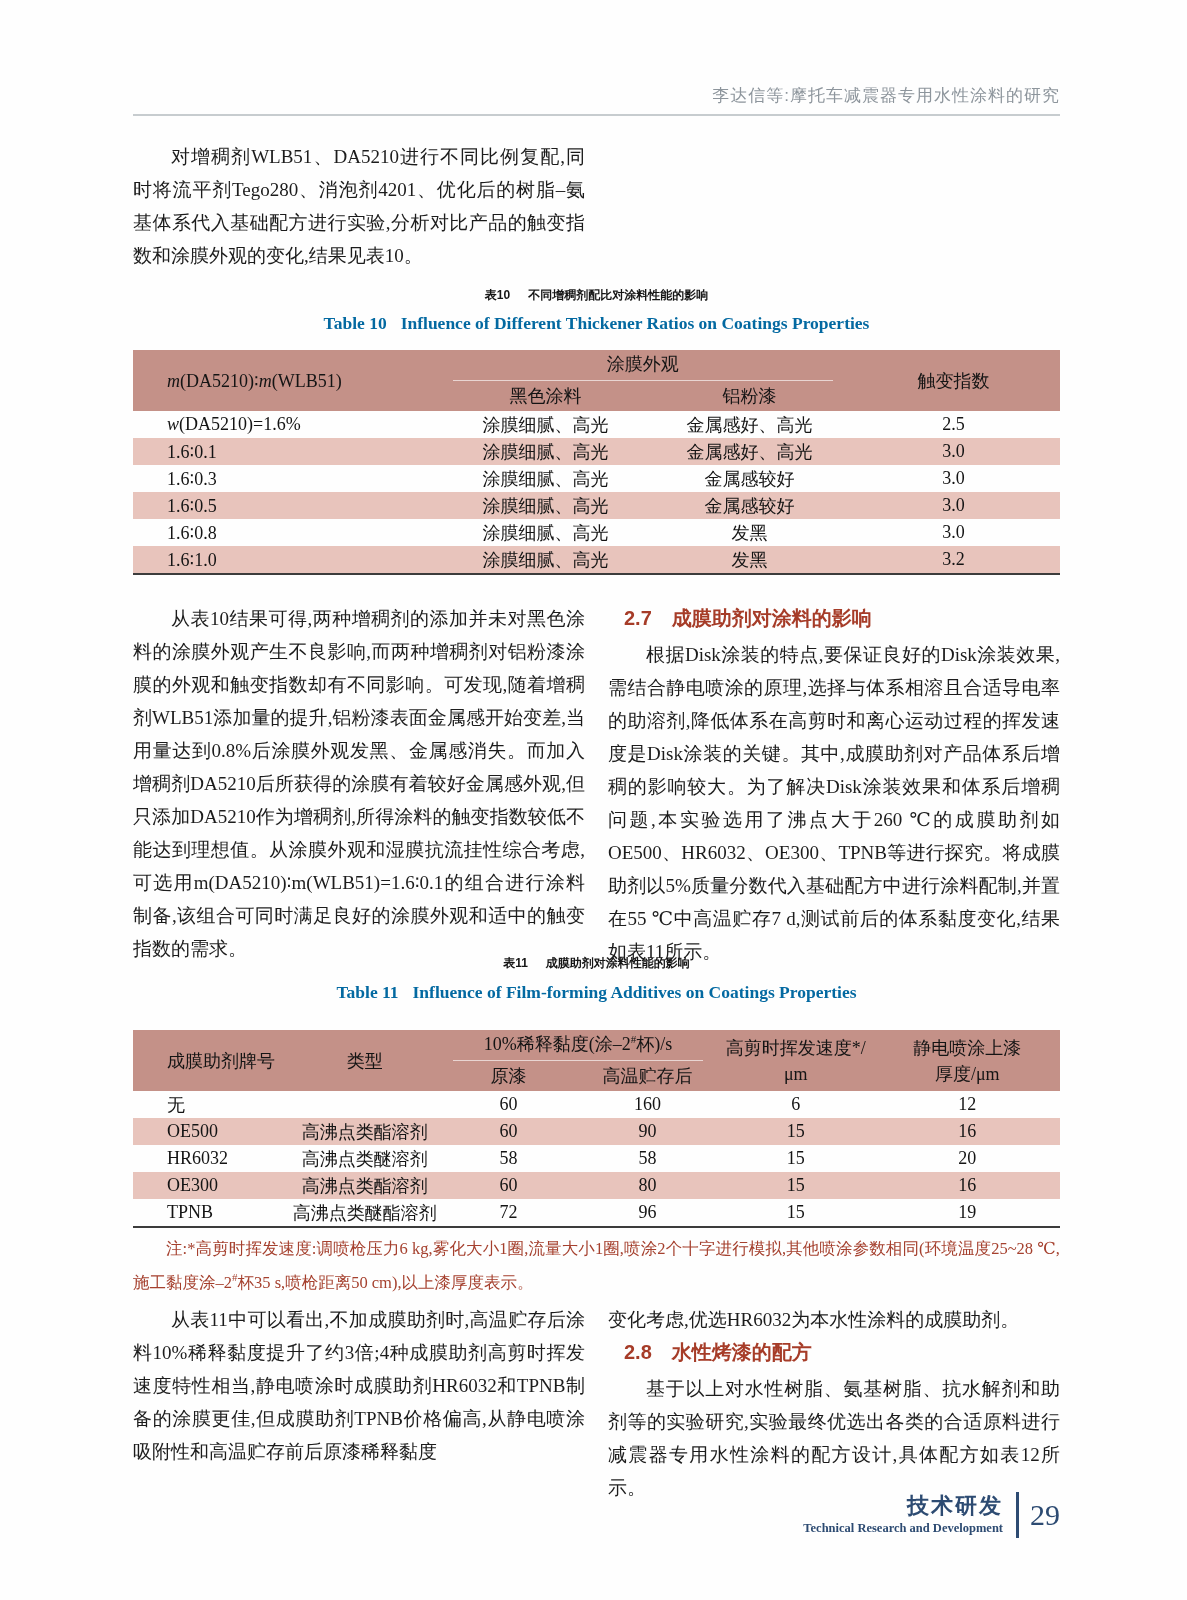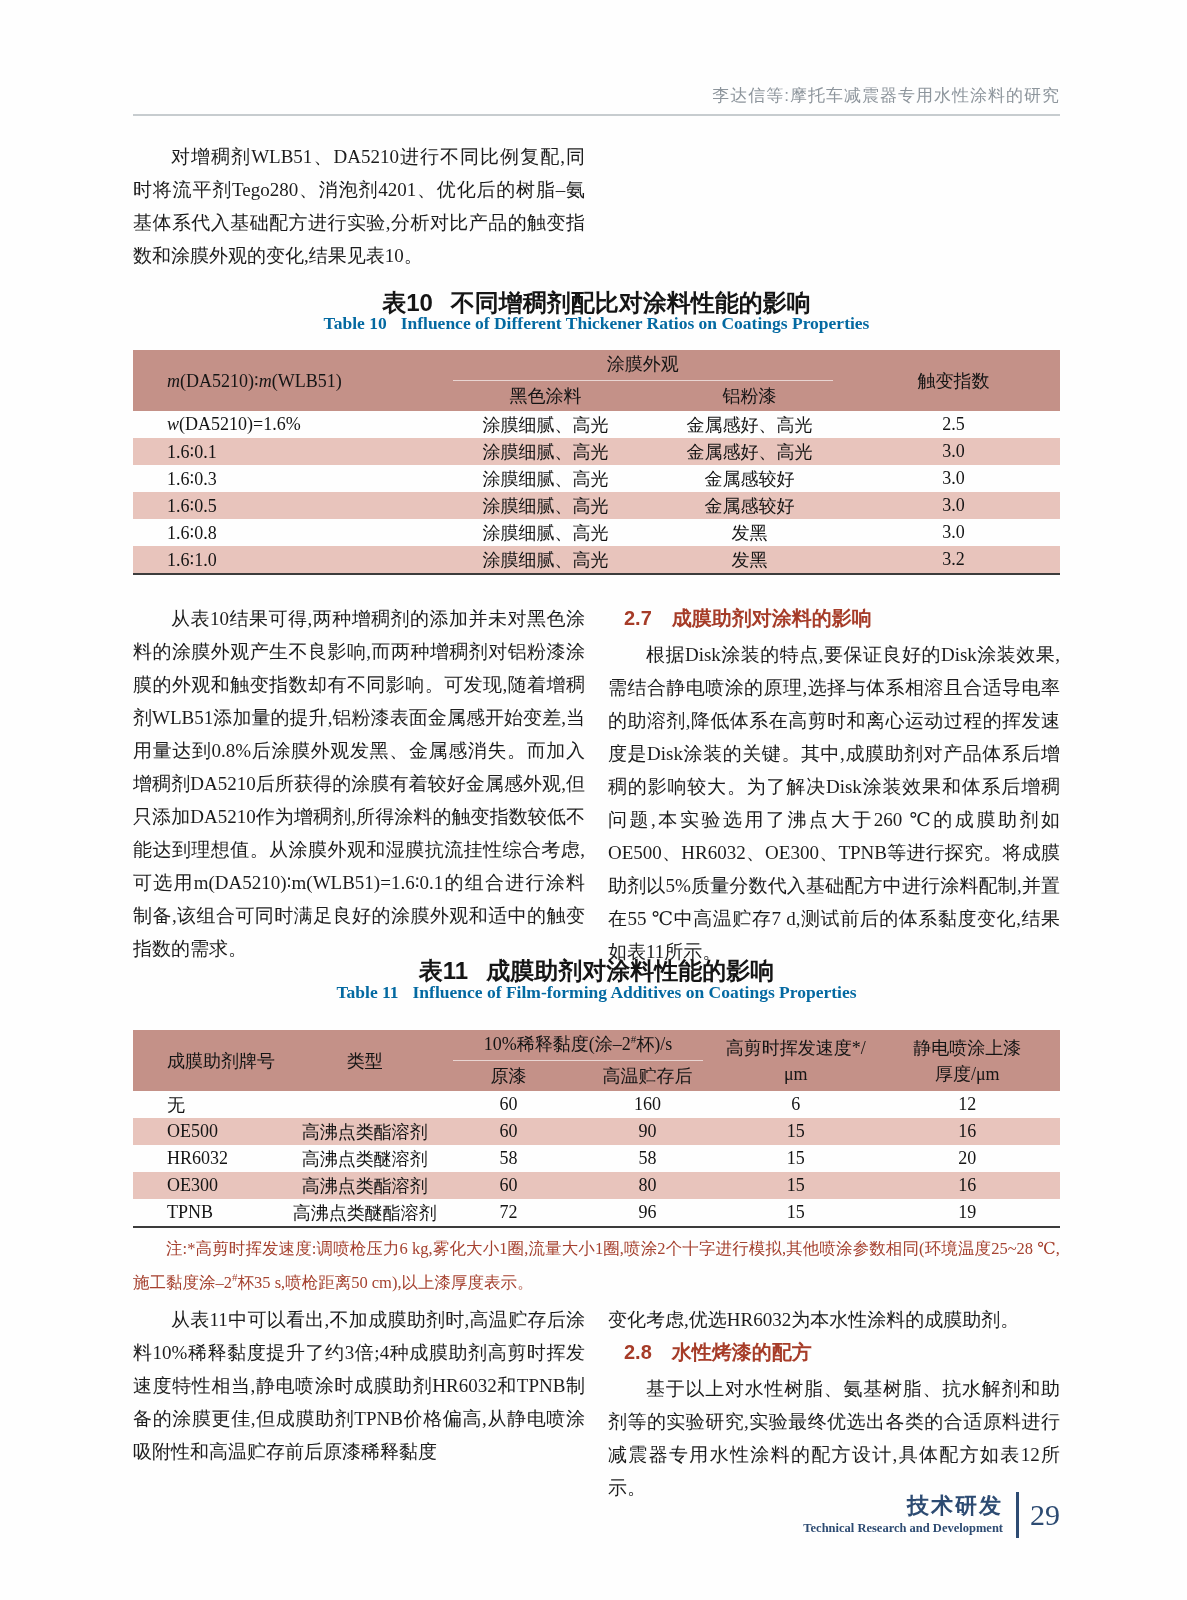--- a/index.html
+++ b/index.html
@@ -31,21 +31,21 @@
     font-family:"Liberation Sans","DejaVu Sans",sans-serif;
     font-weight:bold; color:#a63c28; font-size:20px; line-height:30px;
     margin:1px 0 5px 16px; text-align:left; text-indent:0;
   }
   .sec-heading .sec-num { margin-right:20px; }
 
   
   .cap-cn {
     text-align:center;
     font-family:"Liberation Sans","DejaVu Sans",sans-serif;
-    font-weight:bold; font-size:24px; color:#151515;
+    font-weight:bold; font-size:12px; color:#151515;
   }
   .cap-cn .cap-label { margin-right:18px; }
   .cap-en {
     text-align:center; font-weight:bold; font-size:17.5px; color:#0369a1;
   }
   .cap-en .cap-label { margin-right:14px; }
 
   
   table.dtable {
     width:100%; border-collapse:collapse; table-layout:fixed;

